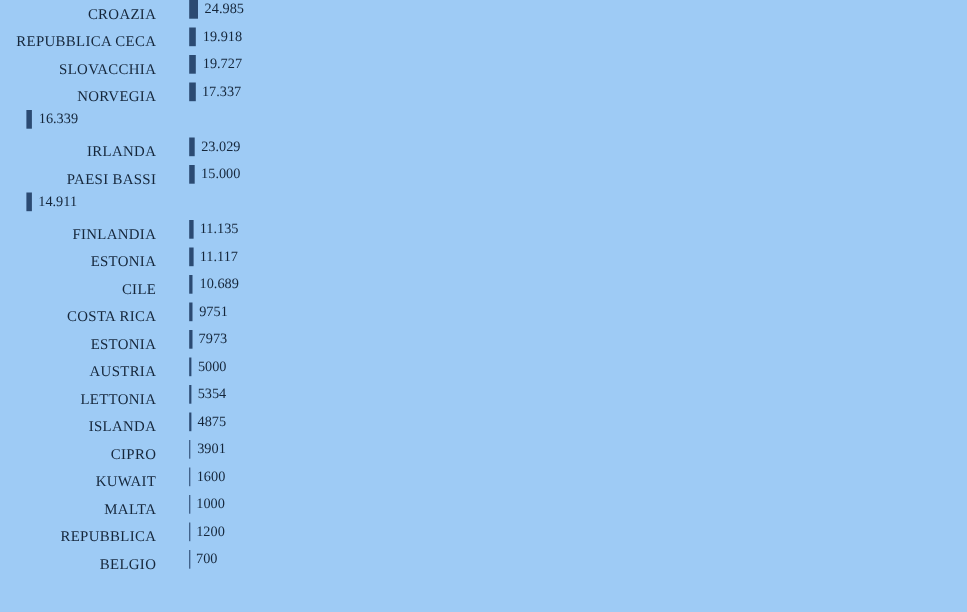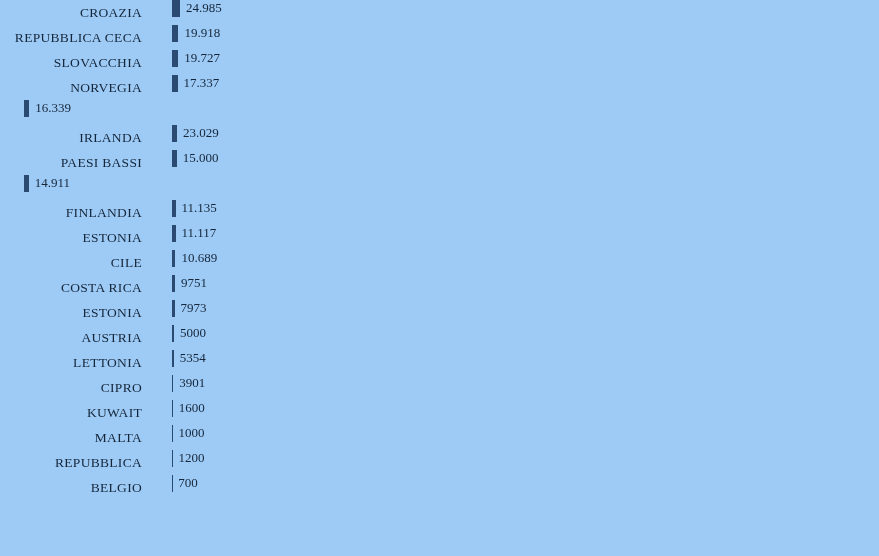--- a/index.html
+++ b/index.html
@@ -159,20 +159,27 @@
       </div>
     </div>
     <div class="row">
       <div class="label">LETTONIA</div>
       <div class="bar-wrap">
         <div class="bar" style="width: 1.71px; background: rgb(43, 74, 114);"></div>
         <div class="value">5354</div>
       </div>
     </div>
     <div class="row">
+      <div class="label">ISLANDA</div>
+      <div class="bar-wrap">
+        <div class="bar" style="width: 1.56px; background: rgb(43, 74, 114);"></div>
+        <div class="value">4875</div>
+      </div>
+    </div>
+    <div class="row">
       <div class="label">CIPRO</div>
       <div class="bar-wrap">
         <div class="bar" style="width: 1.25px; background: rgb(43, 74, 114);"></div>
         <div class="value">3901</div>
       </div>
     </div>
     <div class="row">
       <div class="label">KUWAIT</div>
       <div class="bar-wrap">
         <div class="bar" style="width: 0.8px; background: rgb(43, 74, 114);"></div>

